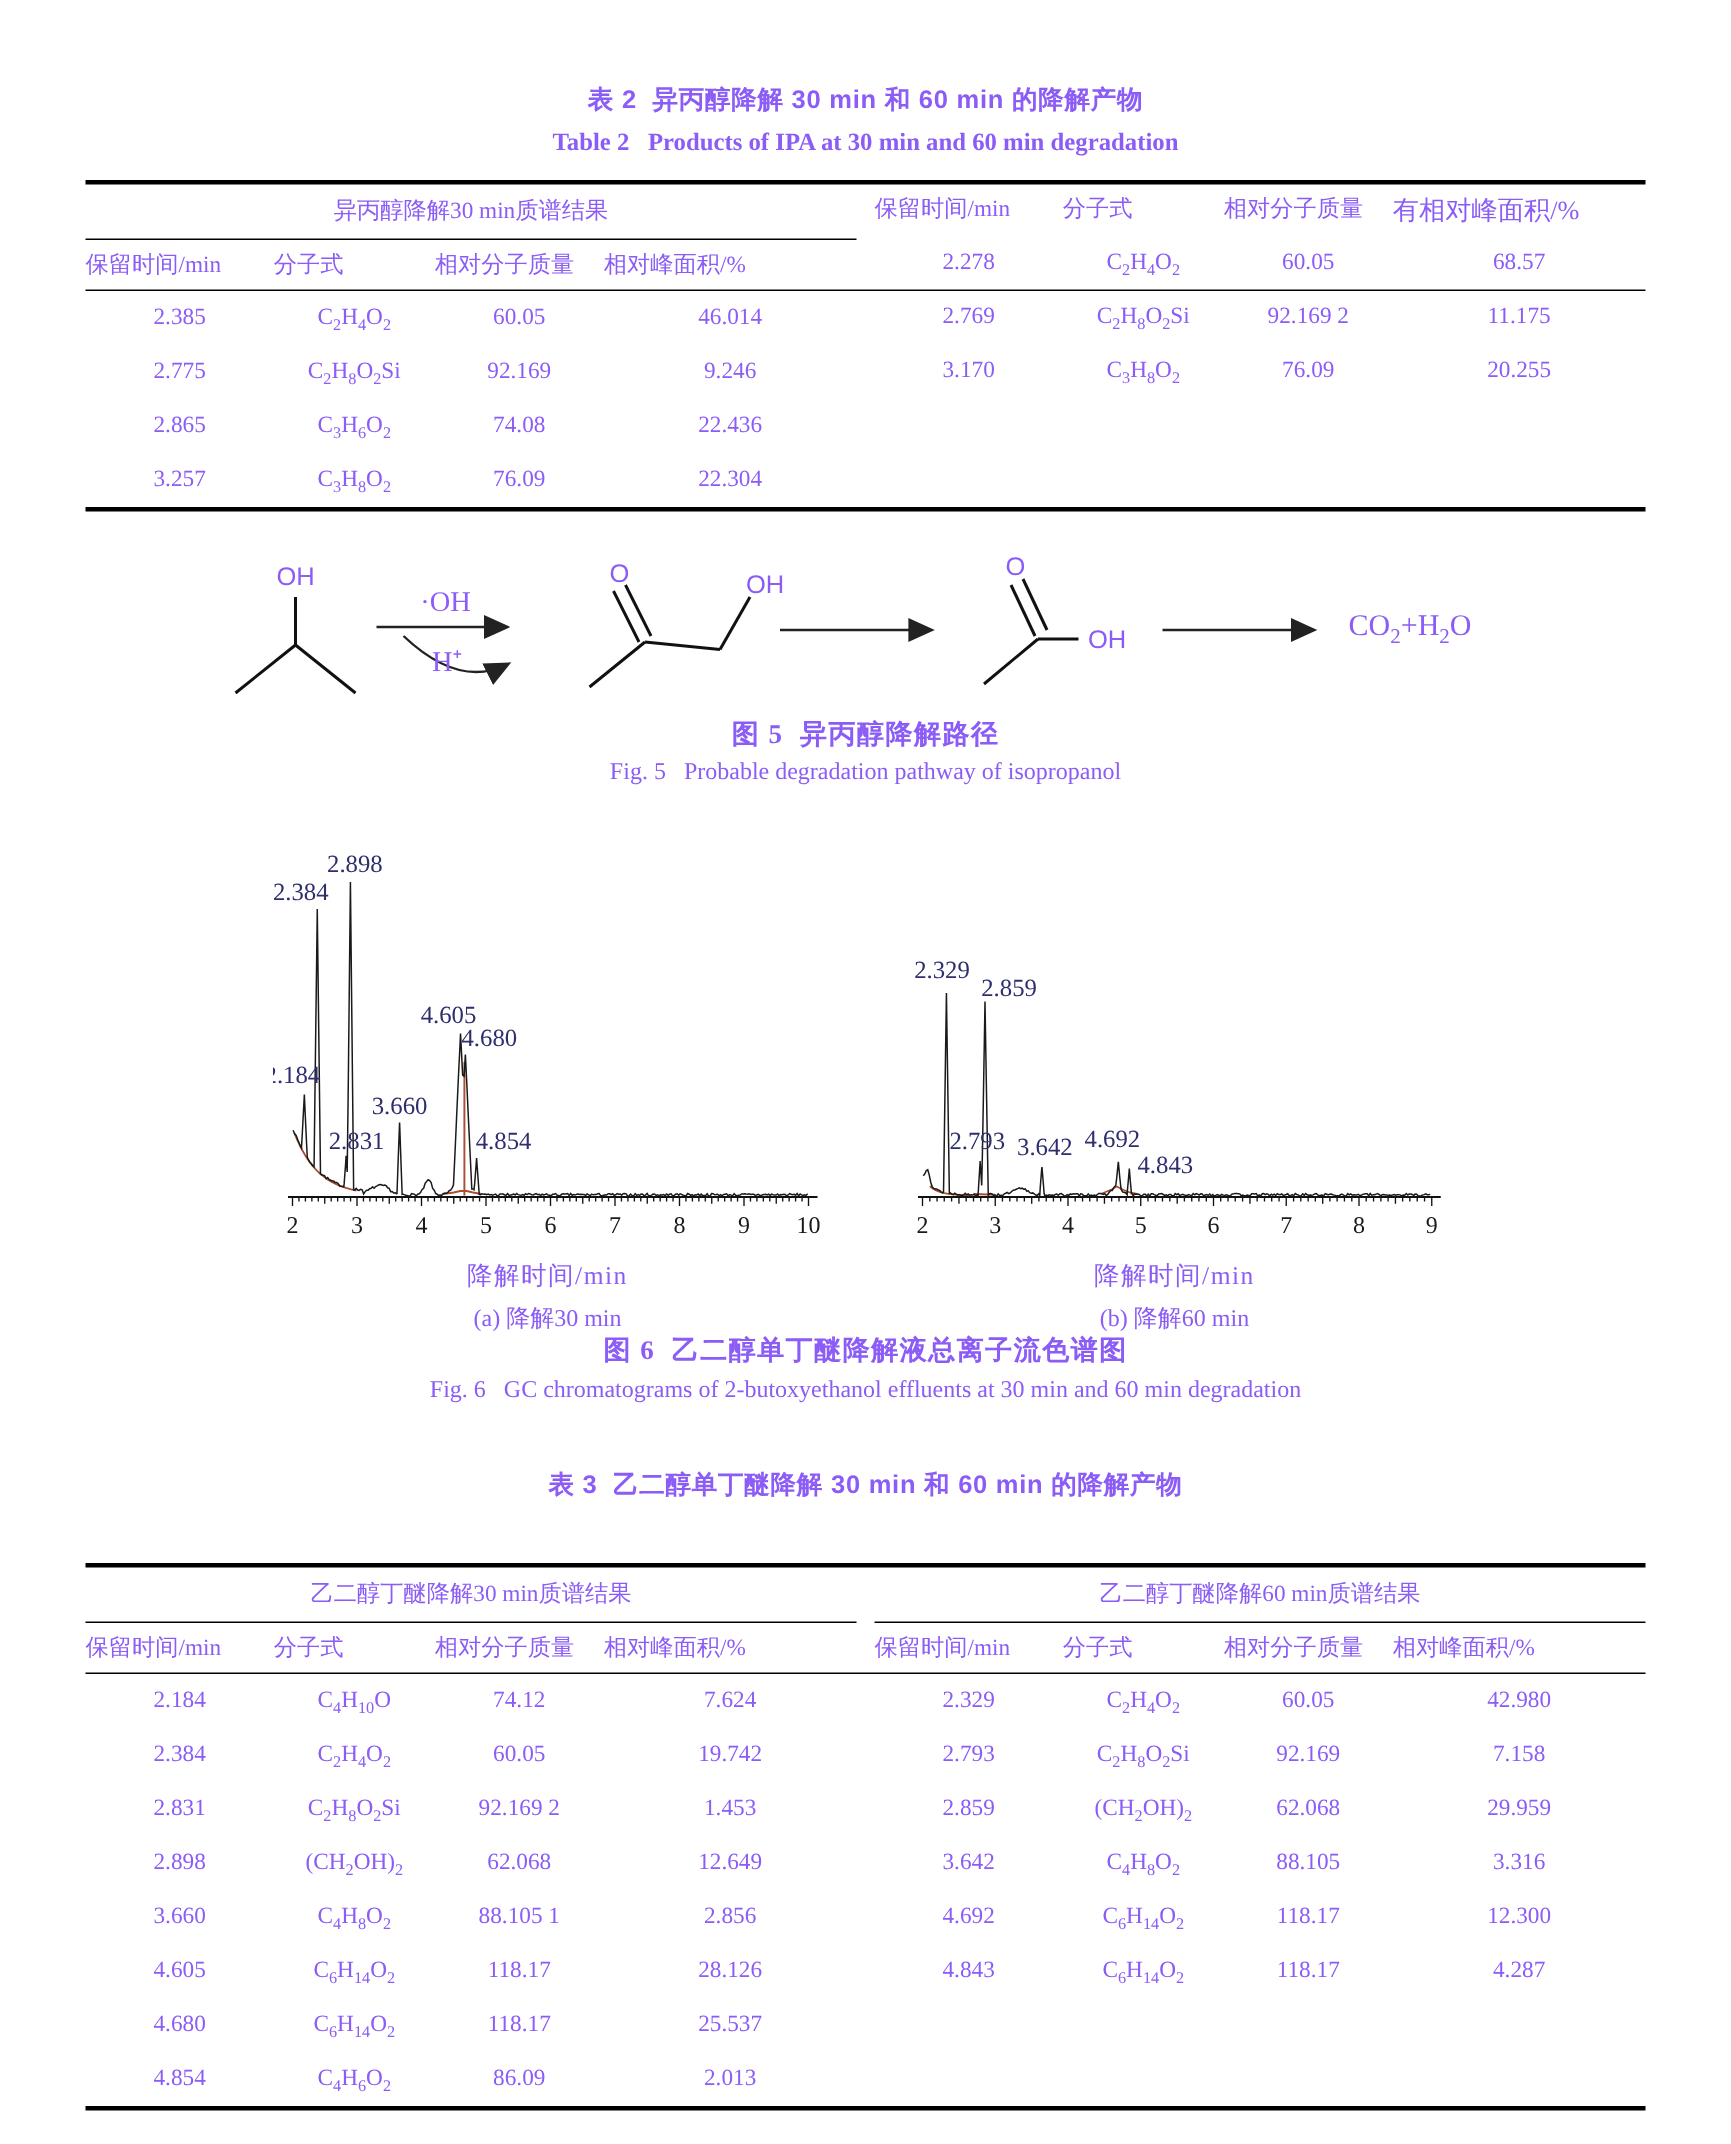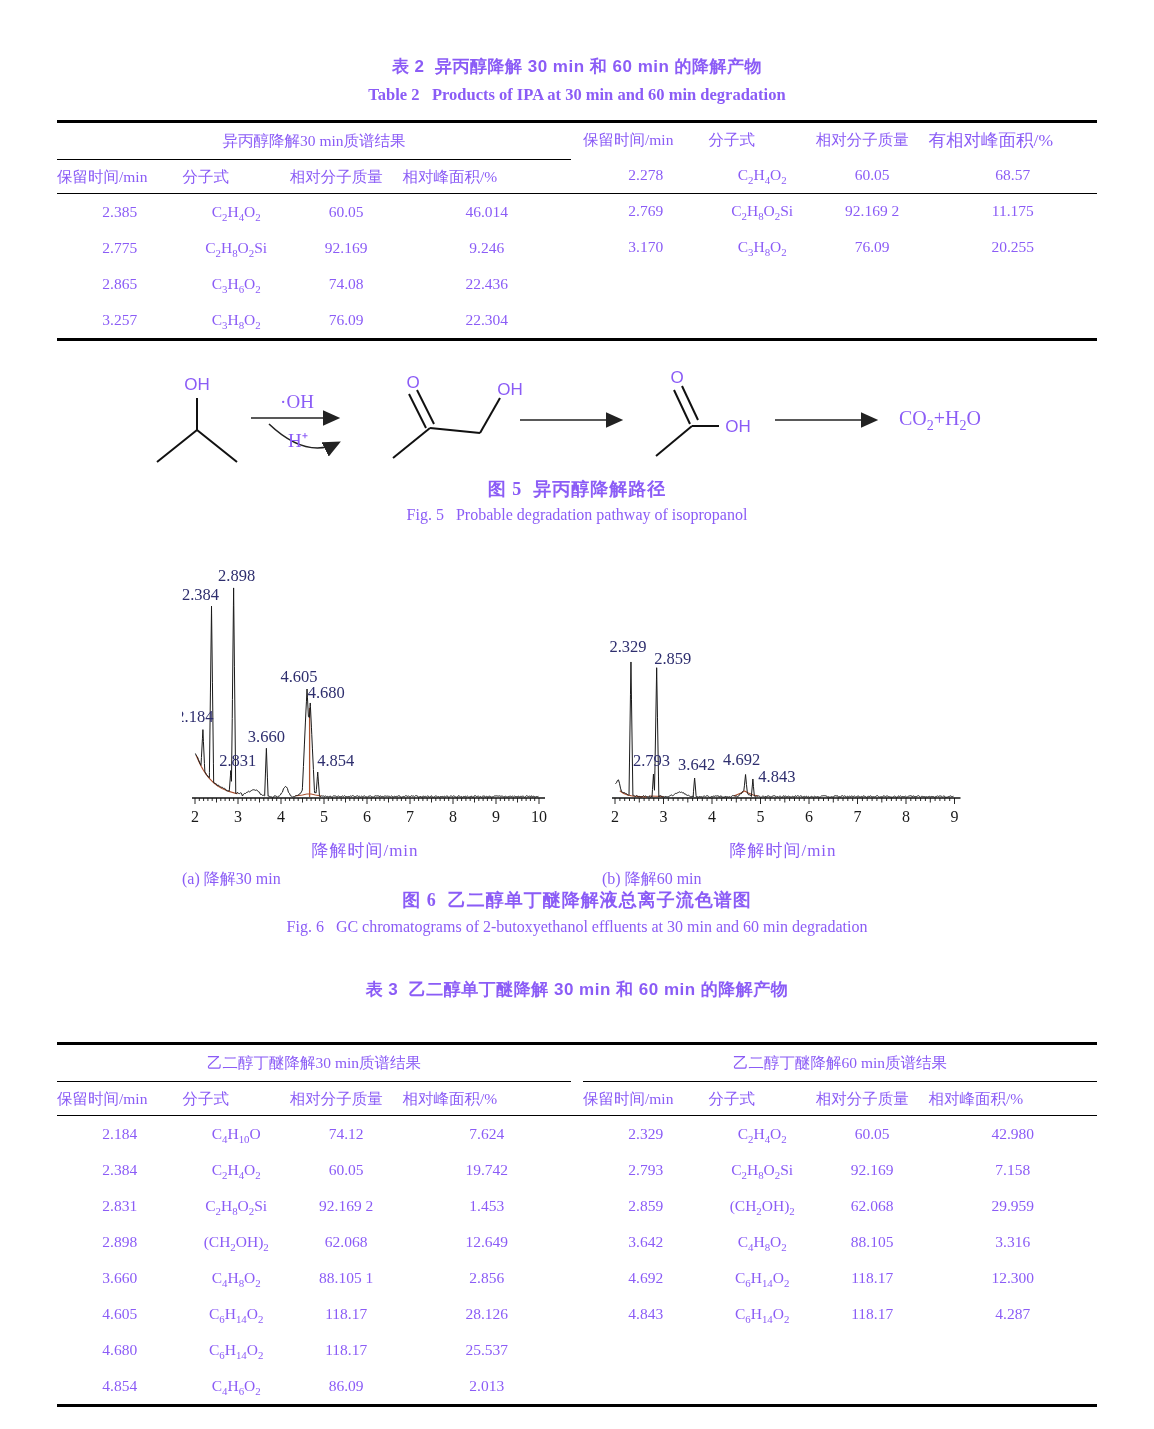--- a/index.html
+++ b/index.html
@@ -30,21 +30,21 @@
   #fig5 svg{position:absolute;left:0;top:0;}
   .f5t{position:absolute;transform:translate(-50%,-50%);font-family:"Liberation Sans", sans-serif;
        font-size:17px;white-space:nowrap;}
   .f5serif{font-family:"Liberation Serif", serif;font-size:19px;}
   .f5prod{font-family:"Liberation Serif", serif;font-size:20px;}
 
   
   .chrom{position:absolute;top:555px;}
   .chrom svg{display:block;}
   .axis-title{text-align:center;font-size:17px;margin-top:12px;letter-spacing:1px;}
-  .chrom-cap{text-align:left;font-size:16px;margin-top:7px;}
+  .chrom-cap{text-align:center;font-size:16px;margin-top:7px;}
   text.tick{font-family:"Liberation Serif", serif;font-size:16px;fill:#1a1a1a;text-anchor:middle;}
   text.pklabel{font-family:"Liberation Serif", serif;font-size:16.5px;fill:#2e2e6e;text-anchor:middle;}
 </style>
 </head>
 <body>
 
 <div id="page">
 
   <div class="ctr title-zh keepsp" style="top:55px">表 2  异丙醇降解 30 min 和 60 min 的降解产物</div>
   <div class="ctr title-en keepsp" style="top:85px">Table 2   Products of IPA at 30 min and 60 min degradation</div>

